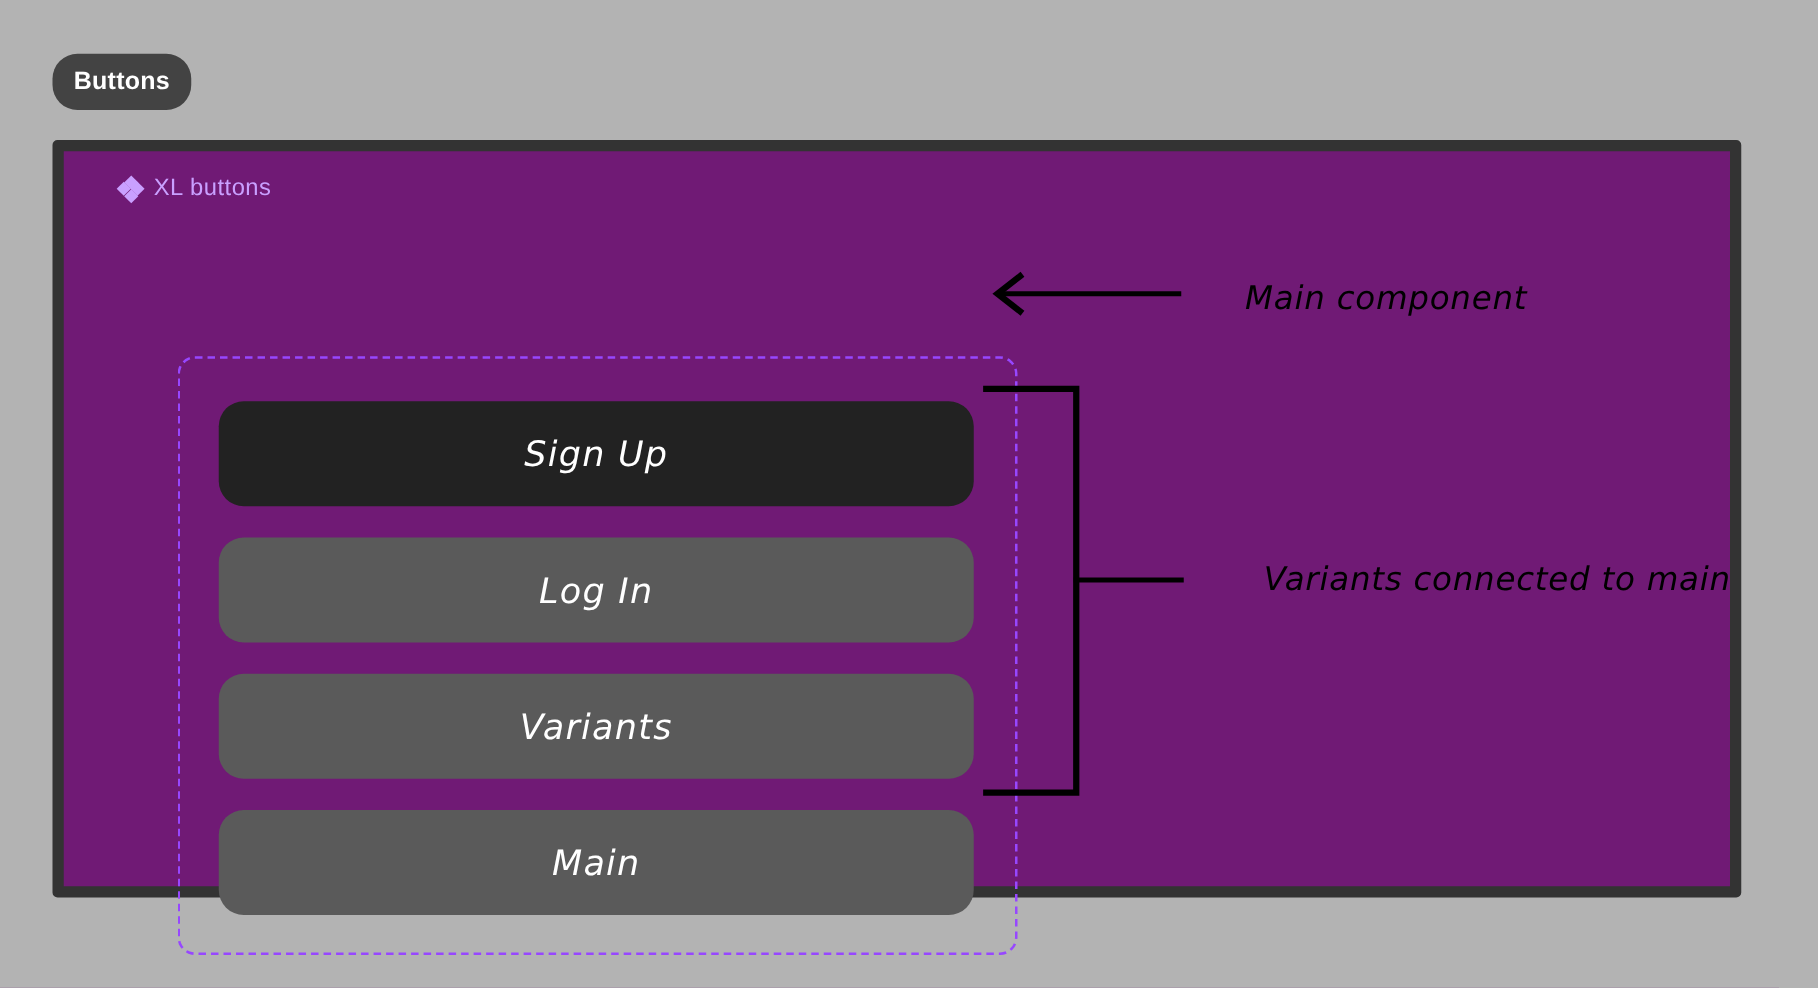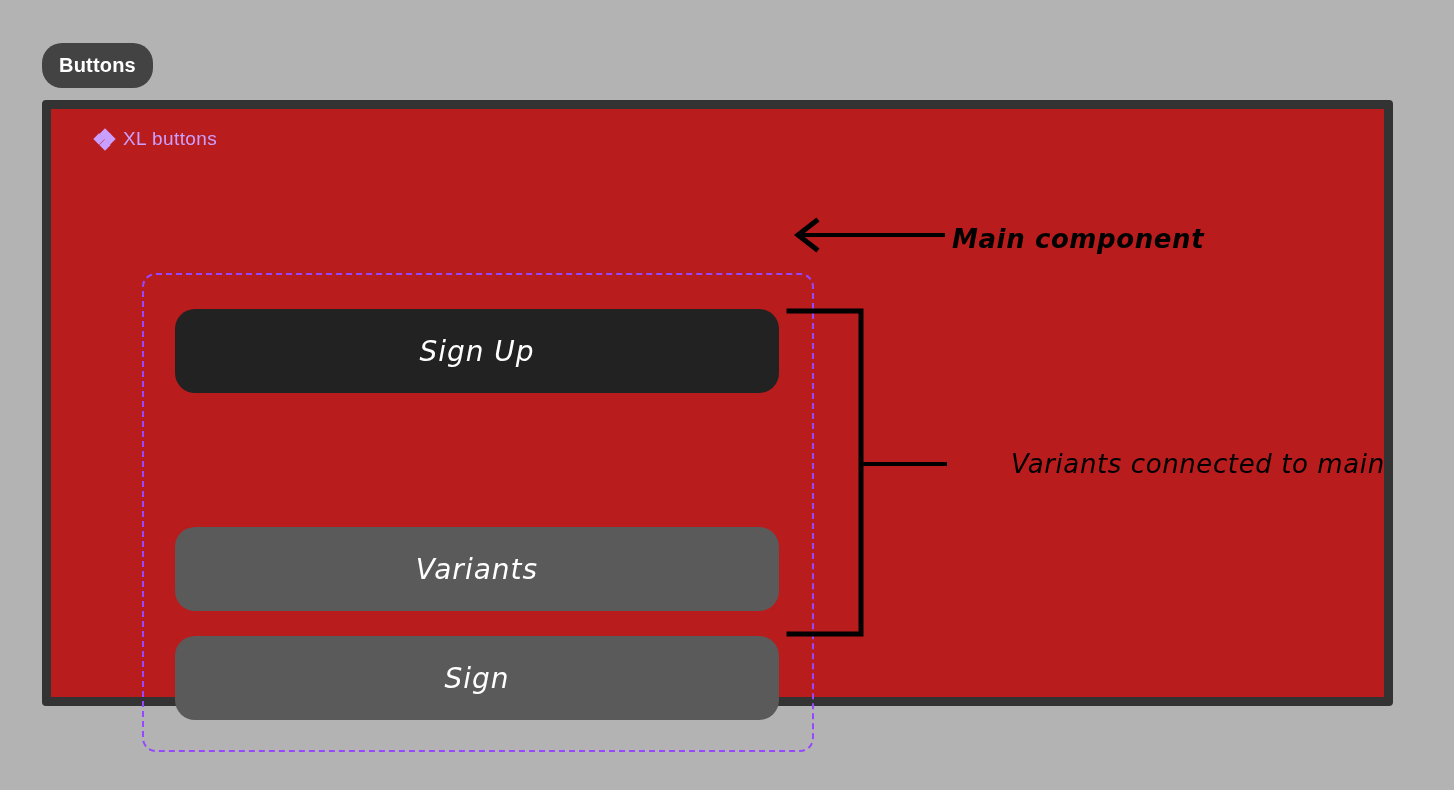--- a/index.html
+++ b/index.html
@@ -38,27 +38,27 @@
     font-size: 20px;
     font-weight: bold;
     letter-spacing: 0.2px;
     white-space: nowrap;
   }
 
   
   #outer-frame {
     position: absolute;
     left: 42px;
-    top: 100px;
+    top: 112px;
     width: 1351px;
     height: 606px;
     box-sizing: border-box;
     border: 9px solid #333333;
     border-radius: 4px;
-    background: #b91c1c;
+    background: #701a75;
   }
 
   
   #section-label {
     position: absolute;
     left: 44px;
     top: 19px;
     display: flex;
     align-items: center;
     gap: 9px;
@@ -137,21 +137,21 @@
   }
   .anno-text {
     position: absolute;
     color: #000000;
     font-family: "DejaVu Sans", sans-serif;
     font-style: italic;
     font-size: 26px;
     letter-spacing: 0.6px;
     white-space: nowrap;
   }
-  #anno-main-component { left: 952px; top: 224px; font-weight: bold; }
+  #anno-main-component { left: 996px; top: 224px; }
   #anno-variants       { left: 969px; top: 449px; margin-left: 42px; }
 </style>
 </head>
 <body>
 
 <div id="canvas">
 
   <div id="frame-label">Buttons</div>
 
   <div id="outer-frame">
@@ -163,24 +163,25 @@
           <i class="d-right"></i>
           <i class="d-bottom"></i>
       </span>
       <span>XL buttons</span>
     </div>
 
     <div id="variant-set"></div>
 
     <button class="btn main" id="btn-0">Sign Up</button>
 
+    <button class="btn variant" id="btn-1">Log In</button>
 
     <button class="btn variant" id="btn-2">Variants</button>
 
-    <button class="btn variant" id="btn-3">Sign</button>
+    <button class="btn variant" id="btn-3">Main</button>
 
   </div>
 
   <svg id="annotations" viewBox="0 0 1454 790" width="1454" height="790">
 
     <g>
       <line x1="943" y1="235" x2="800" y2="235" stroke="#000000" stroke-width="4" stroke-linecap="square"></line>
       <polyline points="816,221 798,235 816,249" fill="none" stroke="#000000" stroke-width="5" stroke-linecap="square" stroke-linejoin="miter"></polyline>
     </g>
 

